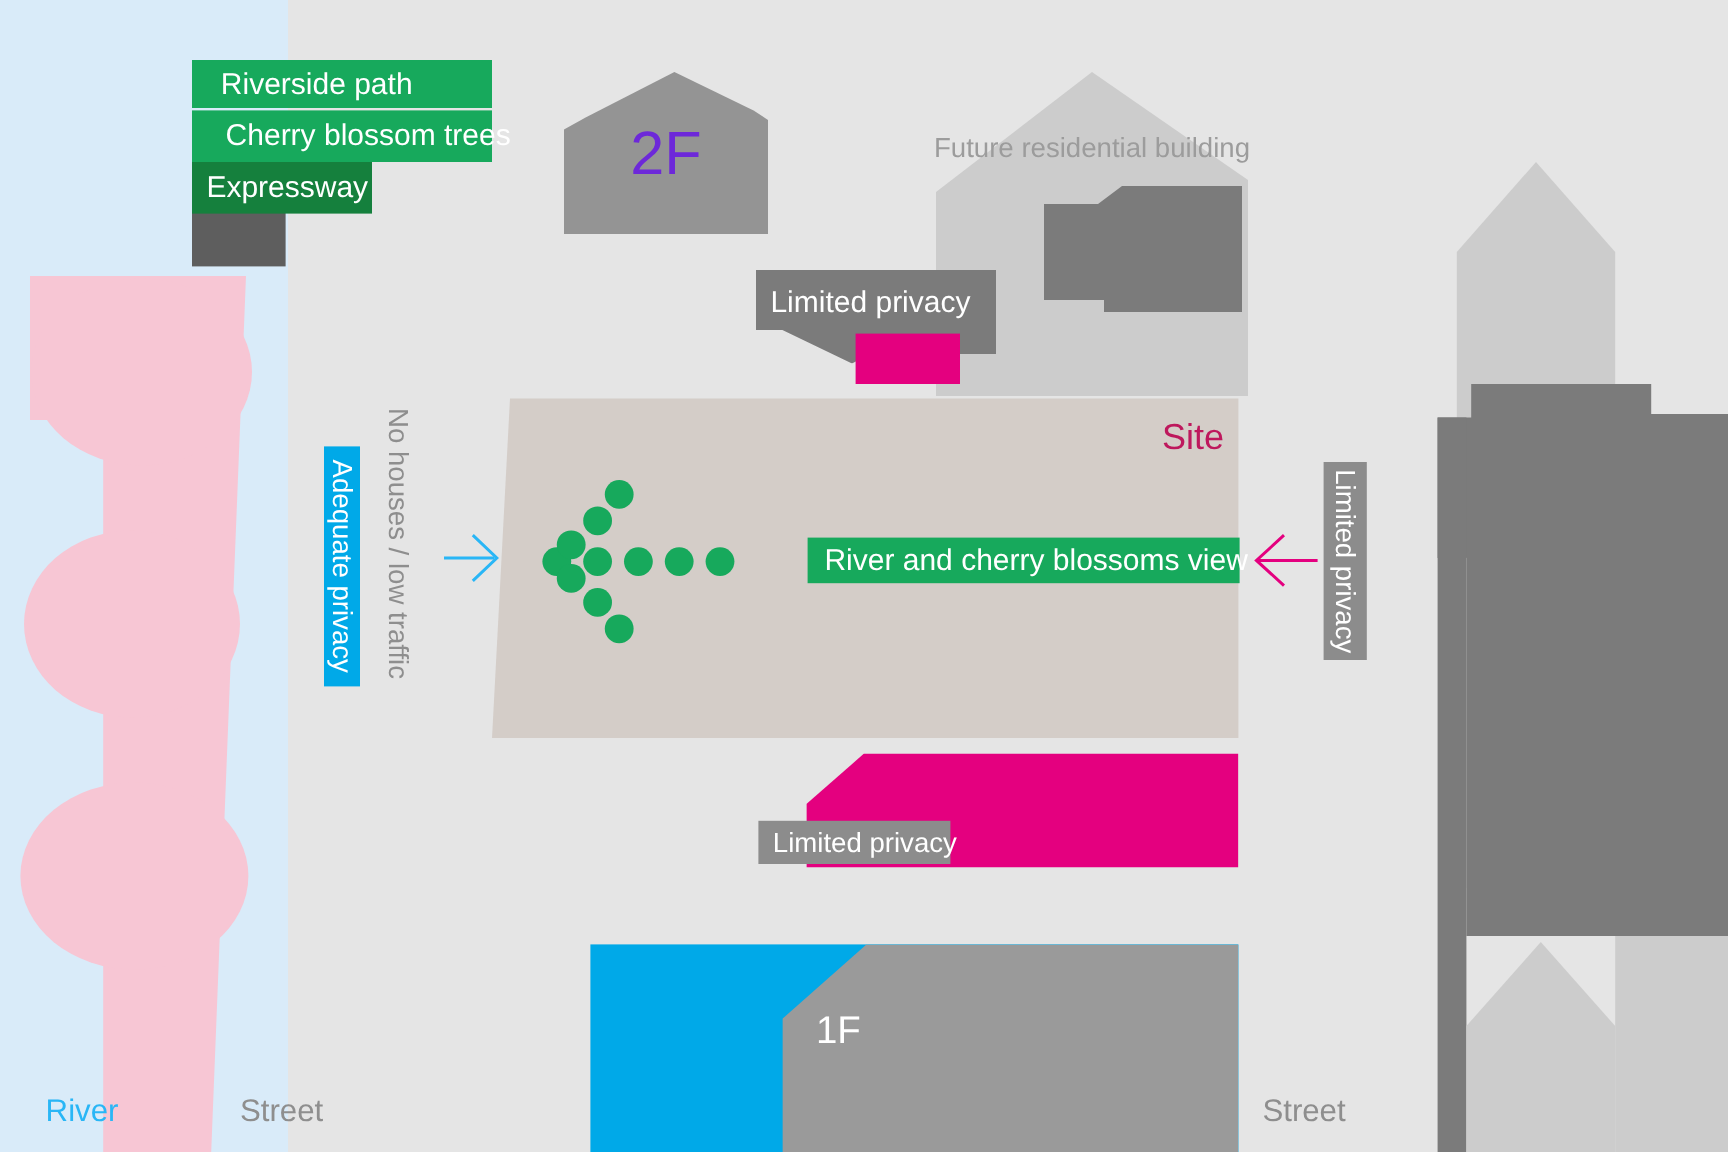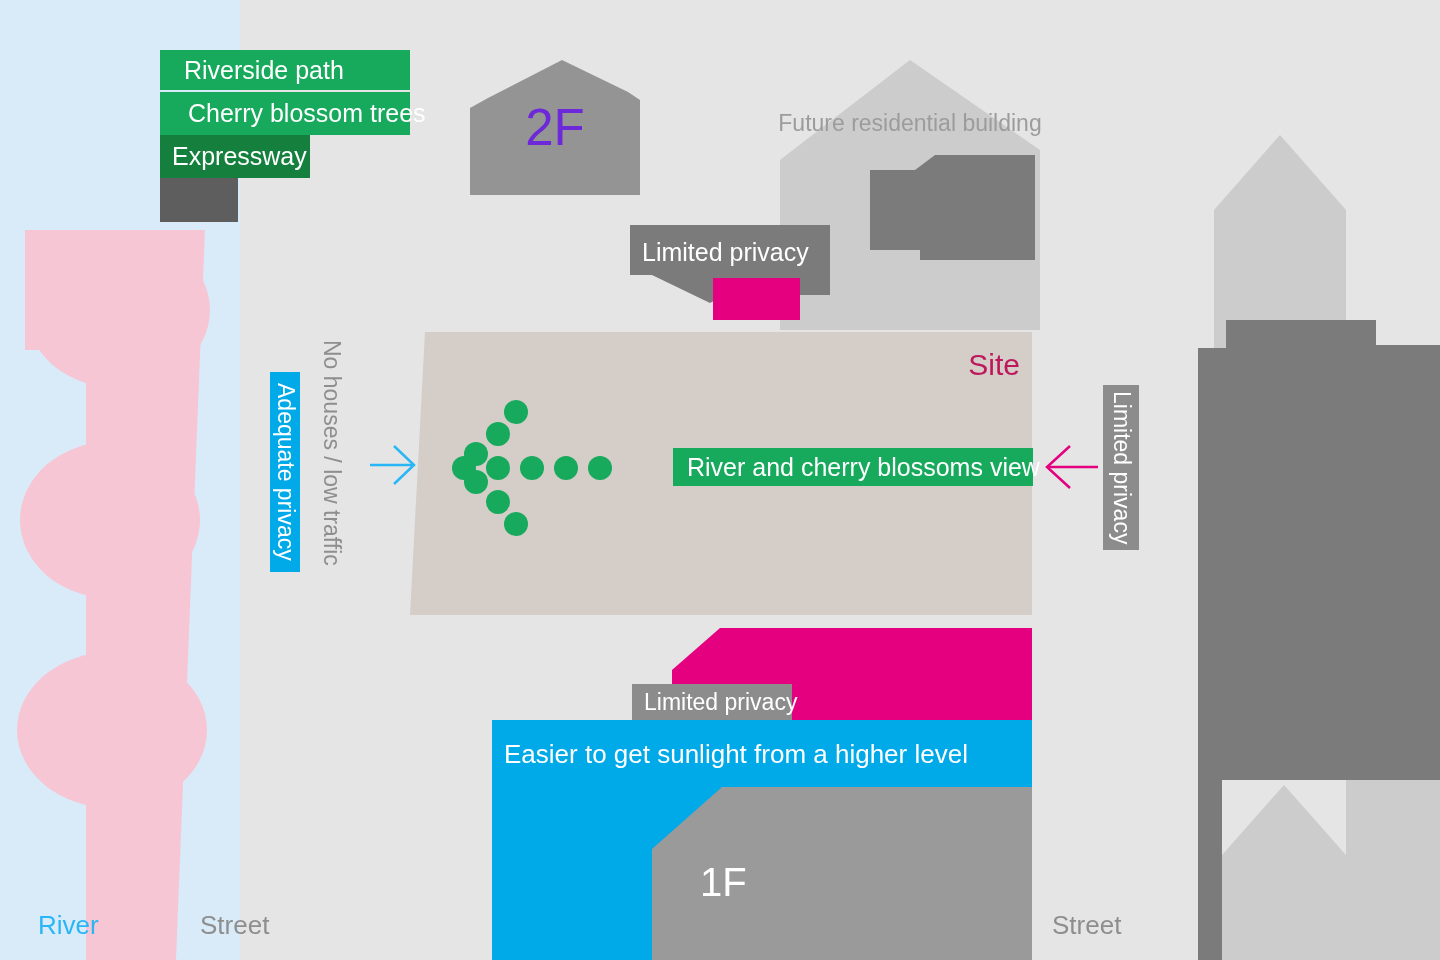--- a/index.html
+++ b/index.html
@@ -148,22 +148,22 @@
   }
   #sunlight-chip {
     left: 492px; top: 720px; width: 540px; height: 67px;
     background: #00a9e8;
     padding-left: 12px;
     font-size: 26px;
   }
   #cyan-bottom-body { left: 492px; top: 787px; width: 540px; height: 173px; background: #00a9e8; }
   #house-1f { left: 652px; top: 787px; width: 380px; height: 173px; }
   #house-1f-text {
-    left: 700px; top: 840px; width: 120px;
-    color: #ffffff; font-size: 40px; margin-top: 20px;
+    left: 680px; top: 840px; width: 120px;
+    color: #ffffff; font-size: 32px;
   }
 
   
   #right-buildings { left: 1180px; top: 120px; width: 260px; height: 840px; }
 
   
   #river-label {
     left: 38px; top: 910px;
     color: #29b6f6; font-size: 26px;
   }
@@ -276,21 +276,20 @@
   </div>
 
   <div class="abs" id="magenta-bottom">
     <svg width="360" height="95" viewBox="0 0 360 95">
       <path d="M 48 0 L 360 0 L 360 95 L 0 95 L 0 42 Z" fill="#e4007f"></path>
     </svg>
   </div>
   <div class="abs chip" id="limited-bottom-chip">Limited privacy</div>
 
   <div class="abs" id="cyan-bottom-body"></div>
-  <div class="abs chip" id="sunlight-chip">Easier to get sunlight from a higher level</div>
 
   <div class="abs" id="house-1f">
     <svg width="380" height="173" viewBox="0 0 380 173">
       <path d="M 70 0 L 380 0 L 380 173 L 0 173 L 0 62 Z" fill="#9a9a9a"></path>
     </svg>
   </div>
   <div class="abs" id="house-1f-text">1F</div>
 
   <div class="abs" id="right-buildings">
     <svg width="260" height="840" viewBox="0 0 260 840">

